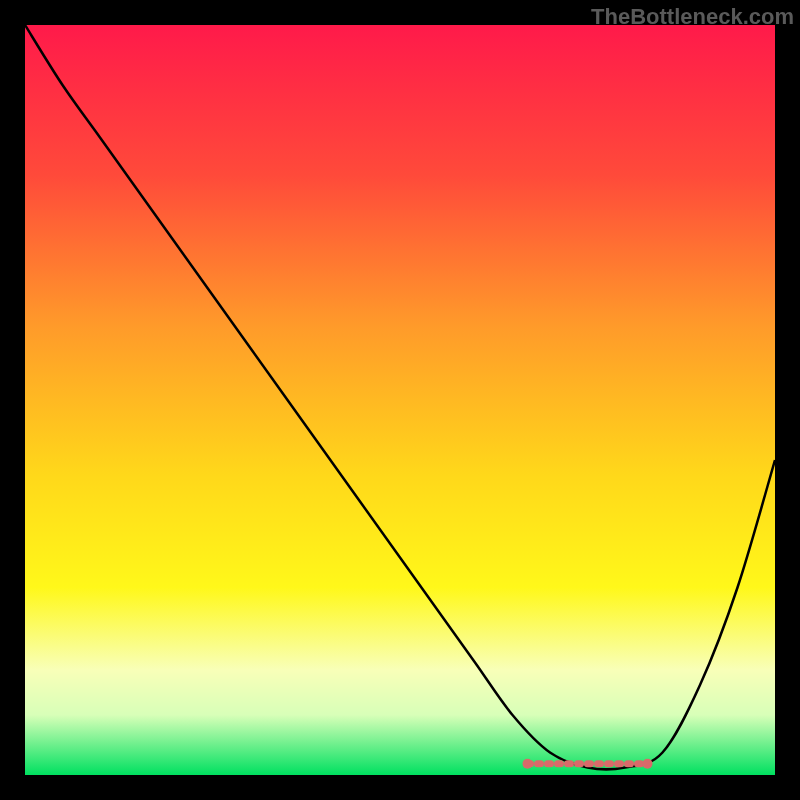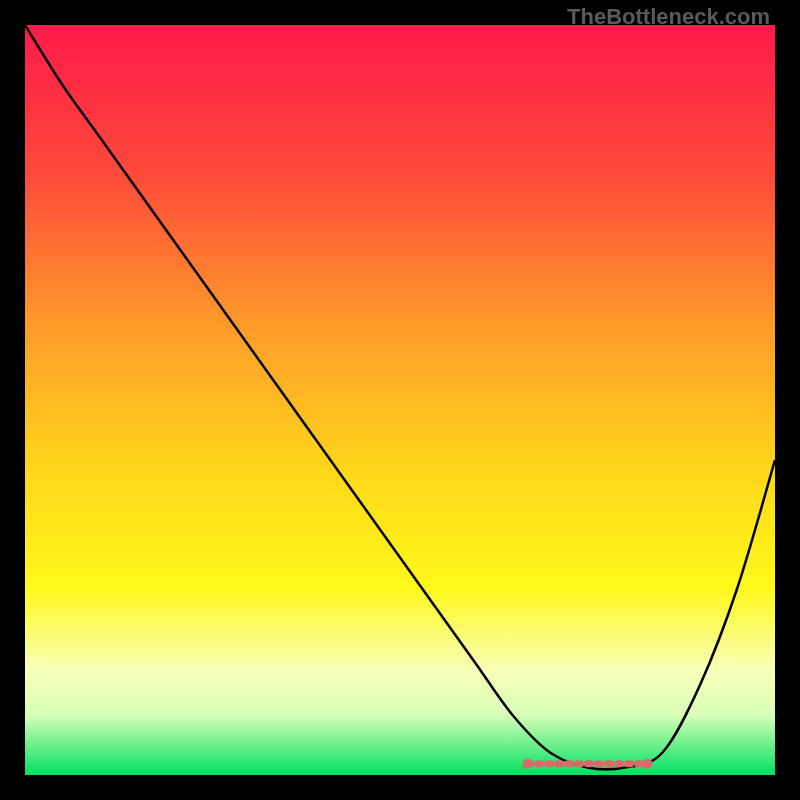--- a/index.html
+++ b/index.html
@@ -6,21 +6,21 @@
   body {
     width: 800px;
     height: 800px;
     background: #000;
     position: relative;
     font-family: Arial, sans-serif;
   }
   .watermark {
     position: absolute;
     top: 4px;
-    right: 30px;
+    right: 6px;
     color: #5a5a5a;
     font-size: 22px;
     font-weight: bold;
     z-index: 10;
   }
   .plot-area {
     position: absolute;
     left: 25px;
     top: 25px;
     width: 750px;

